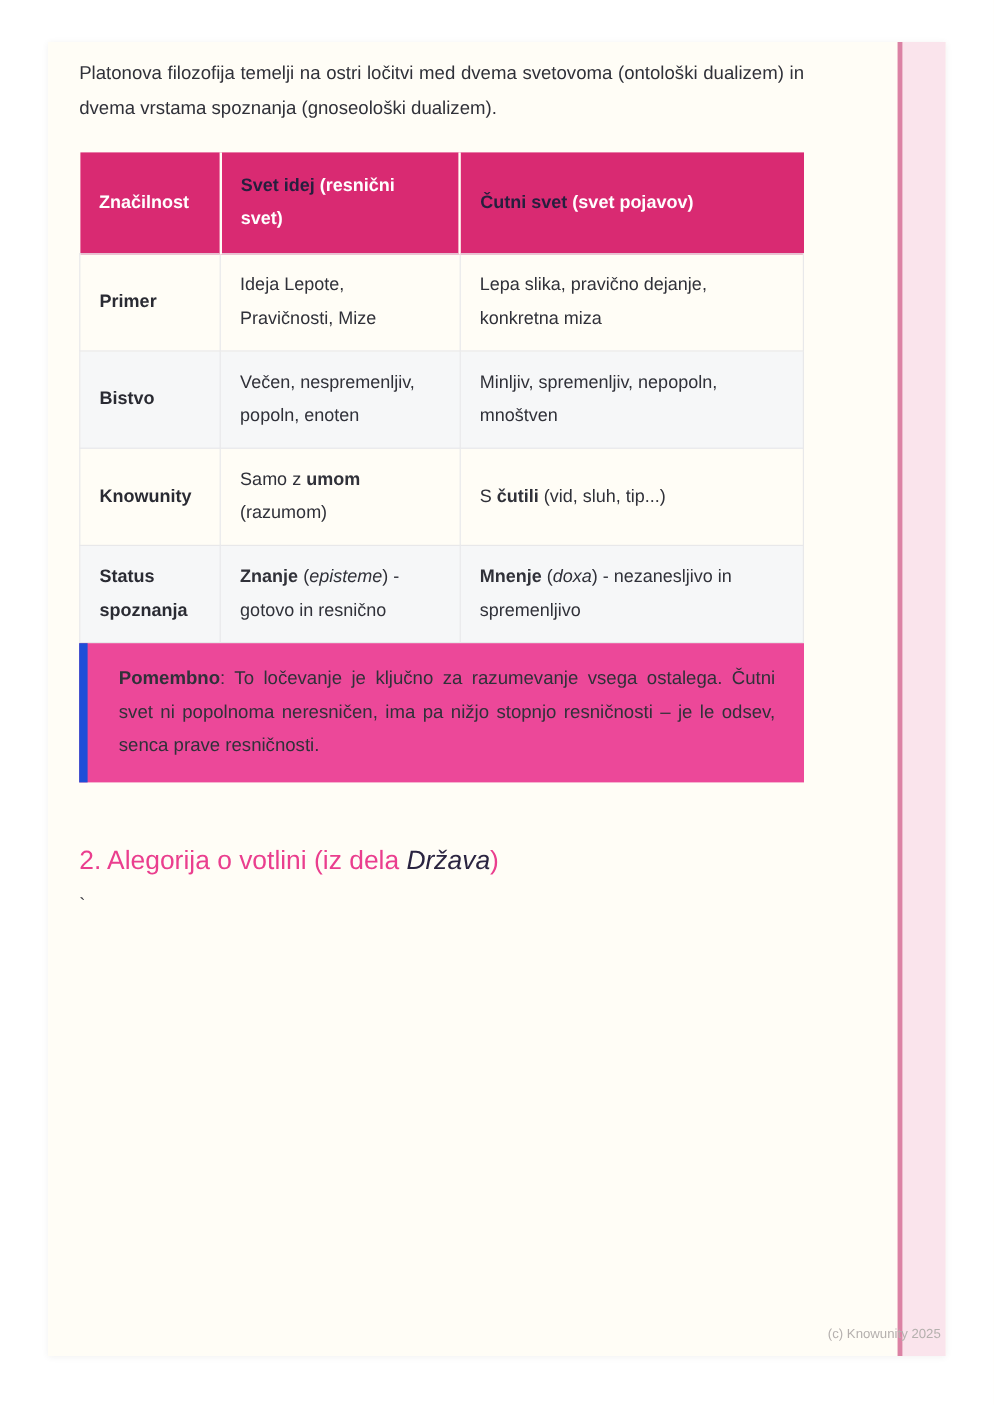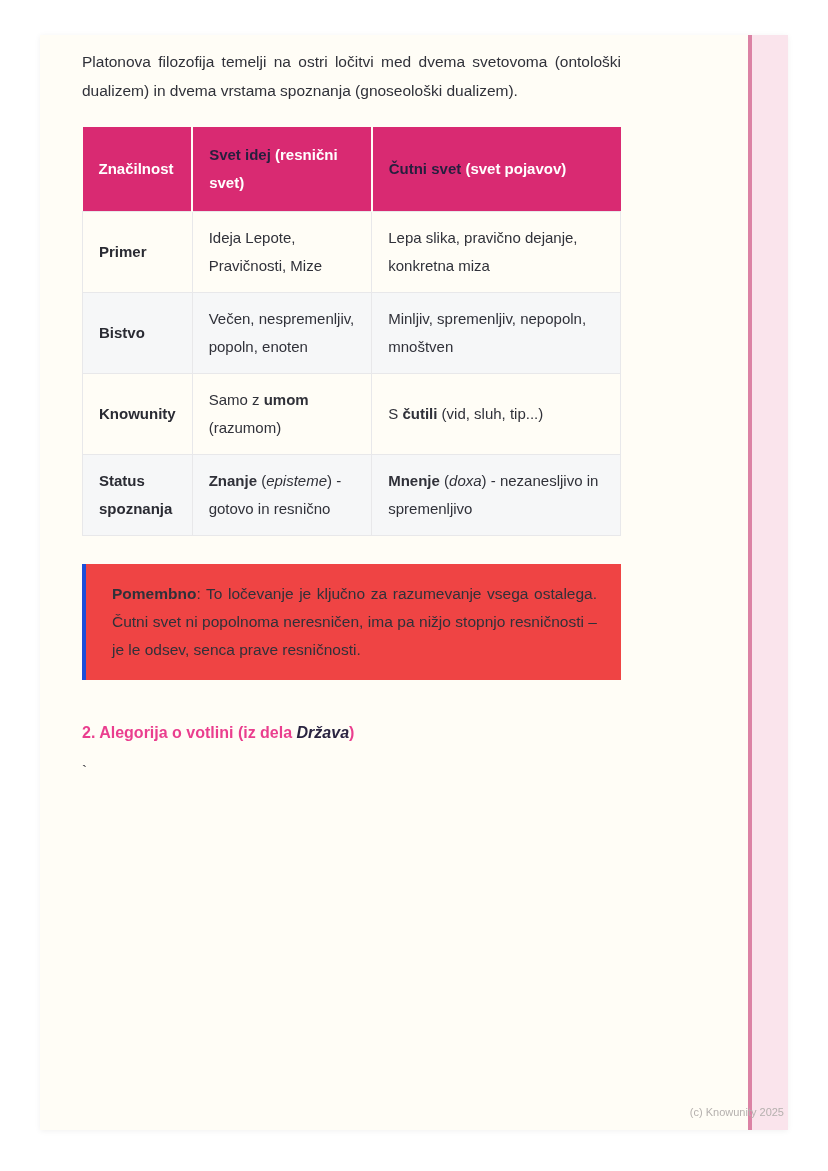--- a/index.html
+++ b/index.html
@@ -21,22 +21,22 @@
   .side-stripe {
     position: absolute;
     top: 0; right: 0;
     width: 40px; height: 100%;
     background: #fae4ec;
     border-left: 4px solid #db82a4;
     z-index: 1;
   }
   .content {
     position: absolute;
-    left: 42px; top: 12px;
-    width: 539px;
+    left: 26px; top: 12px;
+    width: 604px;
     color: #303139;
     z-index: 2;
   }
   .intro {
     margin: 0 0 22px 0;
     font-size: 15.5px;
     line-height: 29px;
     text-align: justify;
   }
   table.compare {
@@ -63,32 +63,31 @@
     border: 1px solid #e8e8ea;
     padding: 12px 16px;
     vertical-align: middle;
     background: transparent;
   }
   table.compare tbody tr:nth-child(even) td { background: #f6f7f8; }
   td.row-label { font-weight: 700; color: #2a2b33; }
   .b { font-weight: 700; }
   .i { font-style: italic; }
   .callout {
-    margin-top: 28px;
-    background: #ef4444;
-    border-left: 4px solid #1d4ed8;
+    background: #ec4899;
+    border-left: 7px solid #1d4ed8;
     padding: 16px 24px 16px 26px;
     font-size: 15.5px;
     line-height: 28px;
     text-align: justify;
   }
   h2.section-heading {
-    margin: 40px 0 0 0;
-    font-size: 16px;
-    font-weight: 700;
+    margin: 52px 0 0 0;
+    font-size: 22px;
+    font-weight: 400;
     color: #ea3e8e;
     line-height: 26px;
   }
   h2.section-heading .h2-em {
     color: #2a2440;
     font-style: italic;
   }
   .para2 {
     margin: 22px 0 0 0;
     font-size: 15.5px;

